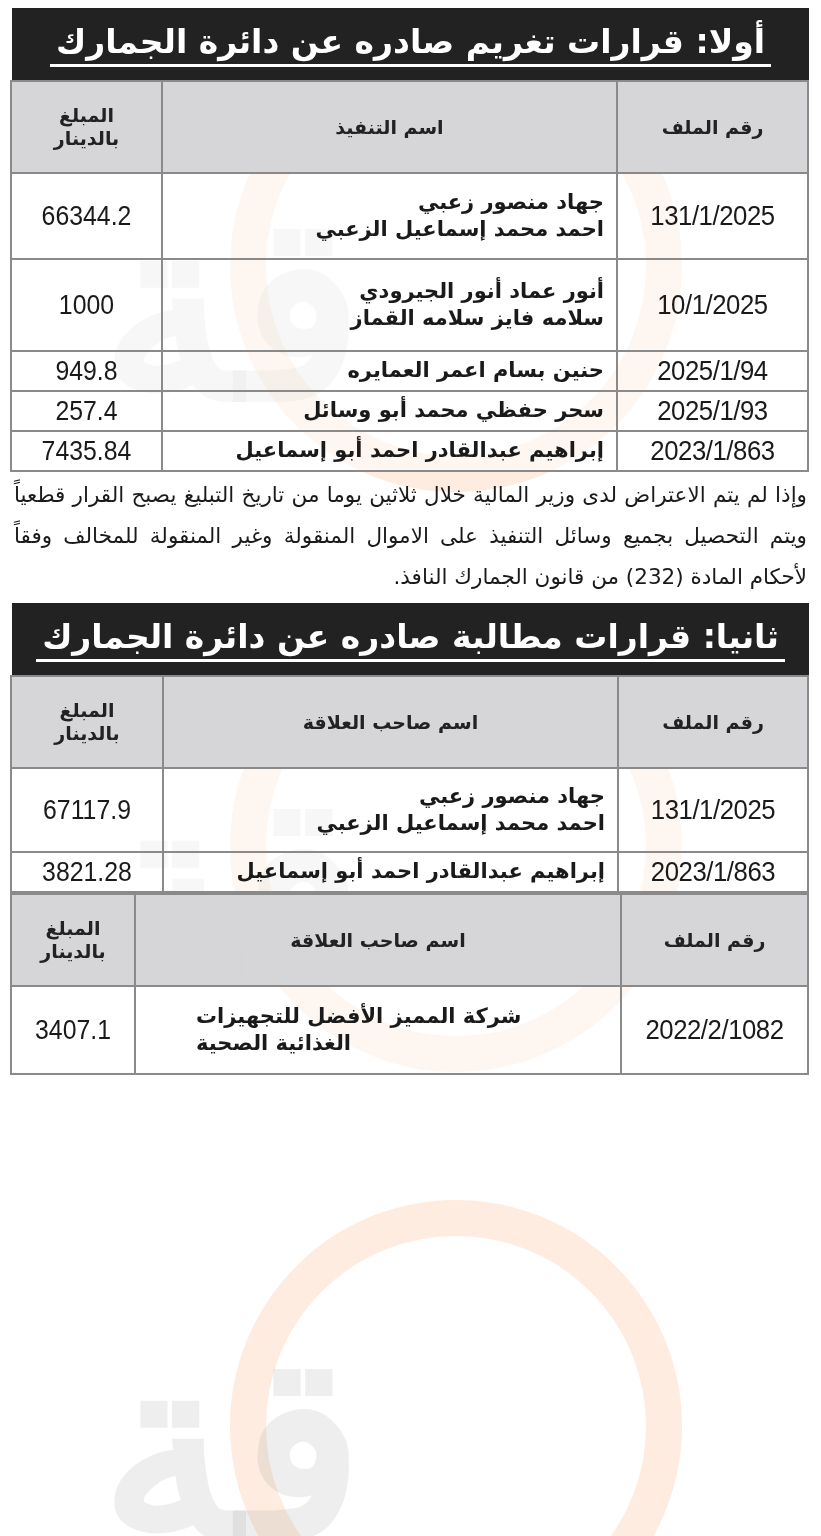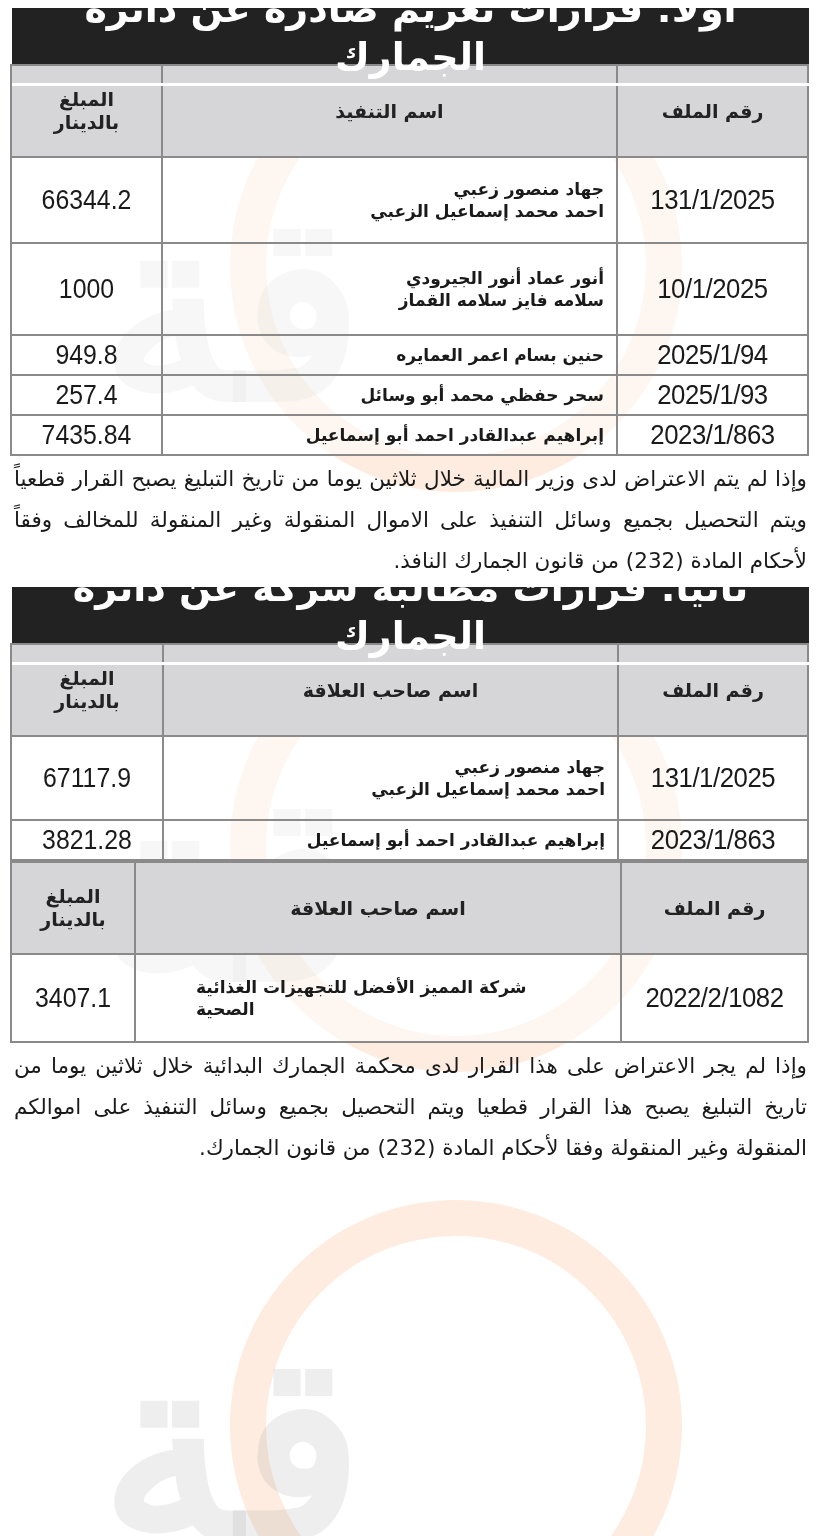--- a/index.html
+++ b/index.html
@@ -29,23 +29,23 @@
       font-weight: bold;
       color: rgba(160,160,160,0.18);
       font-size: 260px;
       line-height: 1;
     }
     .page { position: relative; z-index: 1; padding: 0 12px; }
     .section-title {
       background: #222222;
       color: #ffffff;
       font-weight: bold;
-      font-size: 38px;
+      font-size: 33px;
       text-align: center;
-      height: 56px;
+      height: 72px;
       display: flex;
       align-items: center;
       justify-content: center;
       margin-top: 6px;
     }
     .section-title span {
       border-bottom: 3px solid #ffffff;
       padding: 0 6px 2px;
       line-height: 1.25;
     }
@@ -64,21 +64,21 @@
       background: rgba(210,211,214,0.92);
       font-weight: bold;
       font-size: 19px;
       color: #222;
       height: 88px;
       line-height: 1.2;
     }
     td { font-weight: bold; }
     td.file { font-family: "Liberation Sans", sans-serif; font-size: 28px; font-weight: normal; letter-spacing: -0.5px; transform: scaleX(0.92); }
     td.amount { font-family: "Liberation Sans", sans-serif; font-size: 27px; font-weight: normal; transform: scaleX(0.92); }
-    td.name { font-size: 17px; text-align: right; padding: 2px 12px; line-height: 1.3; }
+    td.name { font-size: 21px; text-align: right; padding: 2px 12px; line-height: 1.3; }
     td.name.center { text-align: left; }
     .notice {
       font-weight: normal;
       font-size: 21.5px;
       line-height: 41px;
       text-align: justify;
       text-align-last: right;
       padding: 0 2px;
       margin: 2px 0 0;
     }
@@ -144,21 +144,21 @@
           <td class="name">إبراهيم عبدالقادر احمد أبو إسماعيل</td>
           <td class="amount">7435.84</td>
         </tr>
       </tbody>
     </table>
     <p class="notice">وإذا لم يتم الاعتراض لدى وزير المالية خلال ثلاثين يوما من تاريخ التبليغ يصبح القرار قطعياً ويتم التحصيل بجميع وسائل التنفيذ على الاموال المنقولة وغير المنقولة للمخالف وفقاً لأحكام المادة (232) من قانون الجمارك النافذ.</p>
   </section>
 
   <section>
     <div class="section-title">
-      <span>ثانيا: قرارات مطالبة شركة عن دائرة الجمارك</span>
+      <span>ثانيا: قرارات مطالبة صادره عن دائرة الجمارك</span>
     </div>
     <table>
       <colgroup>
           <col style="width:190px">
           <col style="width:455px">
           <col style="width:152px">
         </colgroup>
       <thead>
         <tr>
           <th>رقم الملف</th>
@@ -199,16 +199,15 @@
         </tr>
       </thead>
       <tbody>
         <tr style="height:88px;">
           <td class="file">2022/2/1082</td>
           <td class="name center" style="padding:2px 60px;">شركة المميز الأفضل للتجهيزات الغذائية الصحية</td>
           <td class="amount">3407.1</td>
         </tr>
       </tbody>
     </table>
-    <p class="notice">وإذا لم يجر الاعتراض على هذا القرار لدى محكمة الجمارك البدائية خلال ثلاثين يوما من تاريخ التبليغ يصبح هذا القرار قطعيا ويتم التحصيل بجميع وسائل التنفيذ على اموالكم المنقولة وغير المنقولة وفقا لأحكام المادة (232) من قانون الجمارك.</p>
   </section>
 
 </div>
 
 </body></html>

